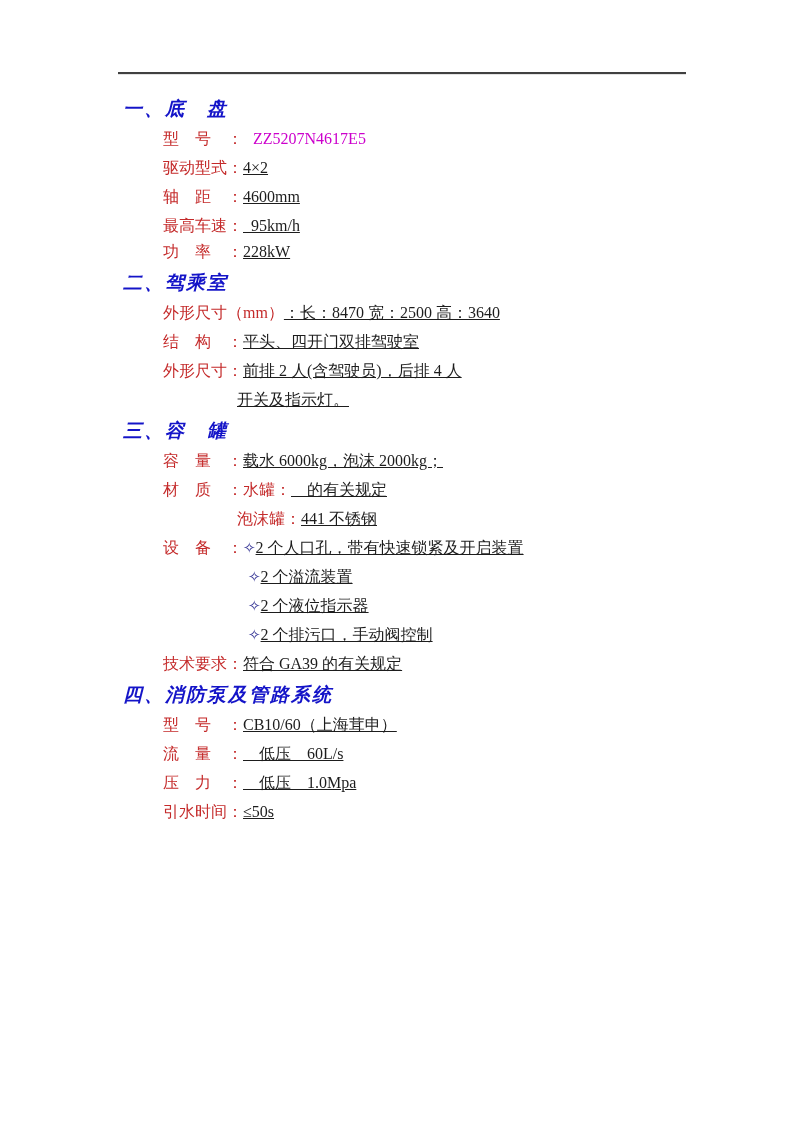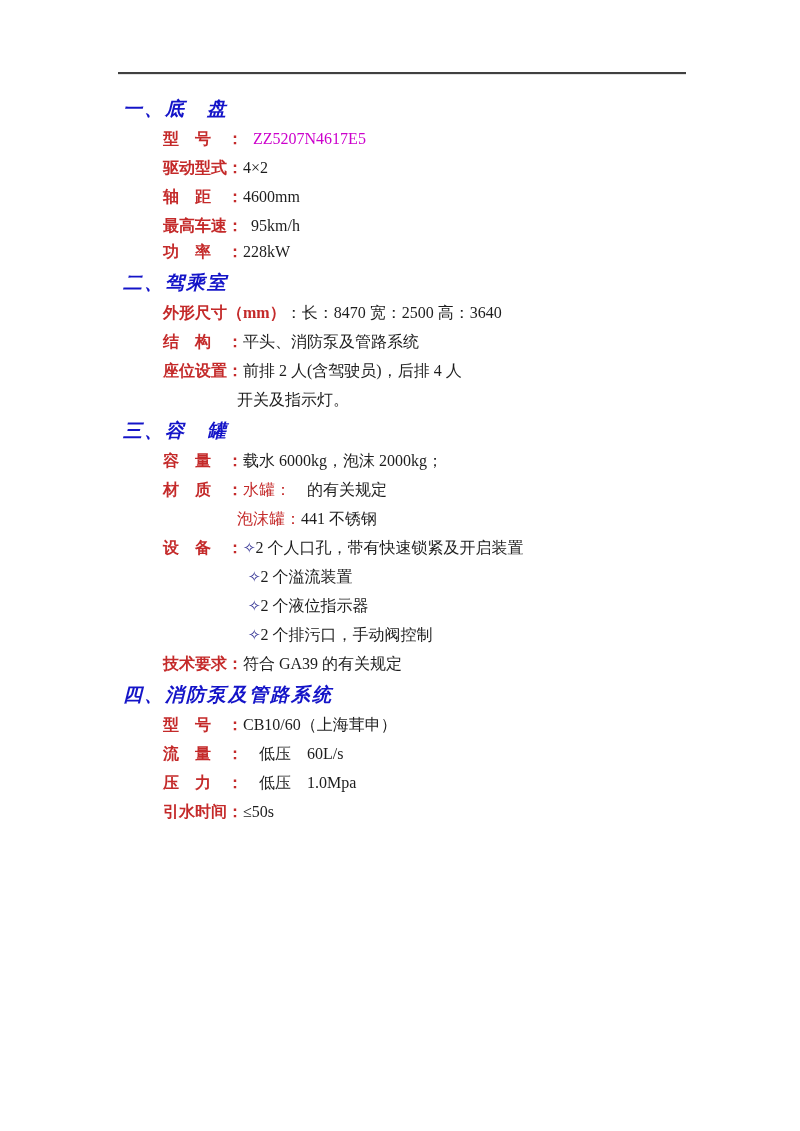--- a/index.html
+++ b/index.html
@@ -50,46 +50,45 @@
   .row.value { padding-left: 114px; }
   .row.cont  { padding-left: 114px; }
   .row.bullet{ padding-left: 125px; }
   .seg { white-space: pre; }
   .s-label {
     display: inline-block;
     min-width: 80px;
     text-align: justify;
     text-align-last: justify;
     color: var(--label, #c42a2a);
-    font-weight: bold;
   }
   .s-label2 { color: var(--label, #c42a2a); }
-  .s-text { color: var(--text, #1d1d1d); }
+  .s-text { color: var(--text, #1d1d1d); text-decoration: underline; }
   .s-magenta { color: var(--magenta, #cc00cc); margin-left: 10px; }
   .s-bullet { color: var(--bullet, #3c3c99); font-size: 15px; }
 </style>
 </head>
 <body>
 
 <div class="page">
   <div class="rule"></div>
   <main class="content">
       <section class="sec">
         <h2 class="heading">一、底　盘</h2>
         <div class="row"><span class="seg s-label">型号：</span><span class="seg s-magenta">ZZ5207N4617E5</span></div>
         <div class="row"><span class="seg s-label">驱动型式：</span><span class="seg s-text">4×2</span></div>
         <div class="row"><span class="seg s-label">轴距：</span><span class="seg s-text">4600mm</span></div>
         <div class="row tight"><span class="seg s-label">最高车速：</span><span class="seg s-text">  95km/h</span></div>
         <div class="row"><span class="seg s-label">功率：</span><span class="seg s-text">228kW</span></div>
       </section>
       <section class="sec">
         <h2 class="heading">二、驾乘室</h2>
         <div class="row"><span class="seg s-label">外形尺寸（mm）</span><span class="seg s-text">：长：8470 宽：2500 高：3640</span></div>
-        <div class="row"><span class="seg s-label">结构：</span><span class="seg s-text">平头、消防泵及管路系统</span></div>
-        <div class="row"><span class="seg s-label">座位设置：</span><span class="seg s-text">前排 2 人(含驾驶员)，后排 4 人</span></div>
+        <div class="row"><span class="seg s-label">结构：</span><span class="seg s-text">平头、四开门双排驾驶室</span></div>
+        <div class="row"><span class="seg s-label">外形尺寸：</span><span class="seg s-text">前排 2 人(含驾驶员)，后排 4 人</span></div>
         <div class="row cont"><span class="seg s-text">开关及指示灯。</span></div>
       </section>
       <section class="sec">
         <h2 class="heading">三、容　罐</h2>
         <div class="row"><span class="seg s-label">容量：</span><span class="seg s-text">载水 6000kg，泡沫 2000kg；</span></div>
         <div class="row"><span class="seg s-label">材质：</span><span class="seg s-label2">水罐：</span><span class="seg s-text">　的有关规定</span></div>
         <div class="row value"><span class="seg s-label2">泡沫罐：</span><span class="seg s-text">441 不锈钢</span></div>
         <div class="row"><span class="seg s-label">设备：</span><span class="seg s-bullet">✧</span><span class="seg s-text">2 个人口孔，带有快速锁紧及开启装置</span></div>
         <div class="row bullet"><span class="seg s-bullet">✧</span><span class="seg s-text">2 个溢流装置</span></div>
         <div class="row bullet"><span class="seg s-bullet">✧</span><span class="seg s-text">2 个液位指示器</span></div>

